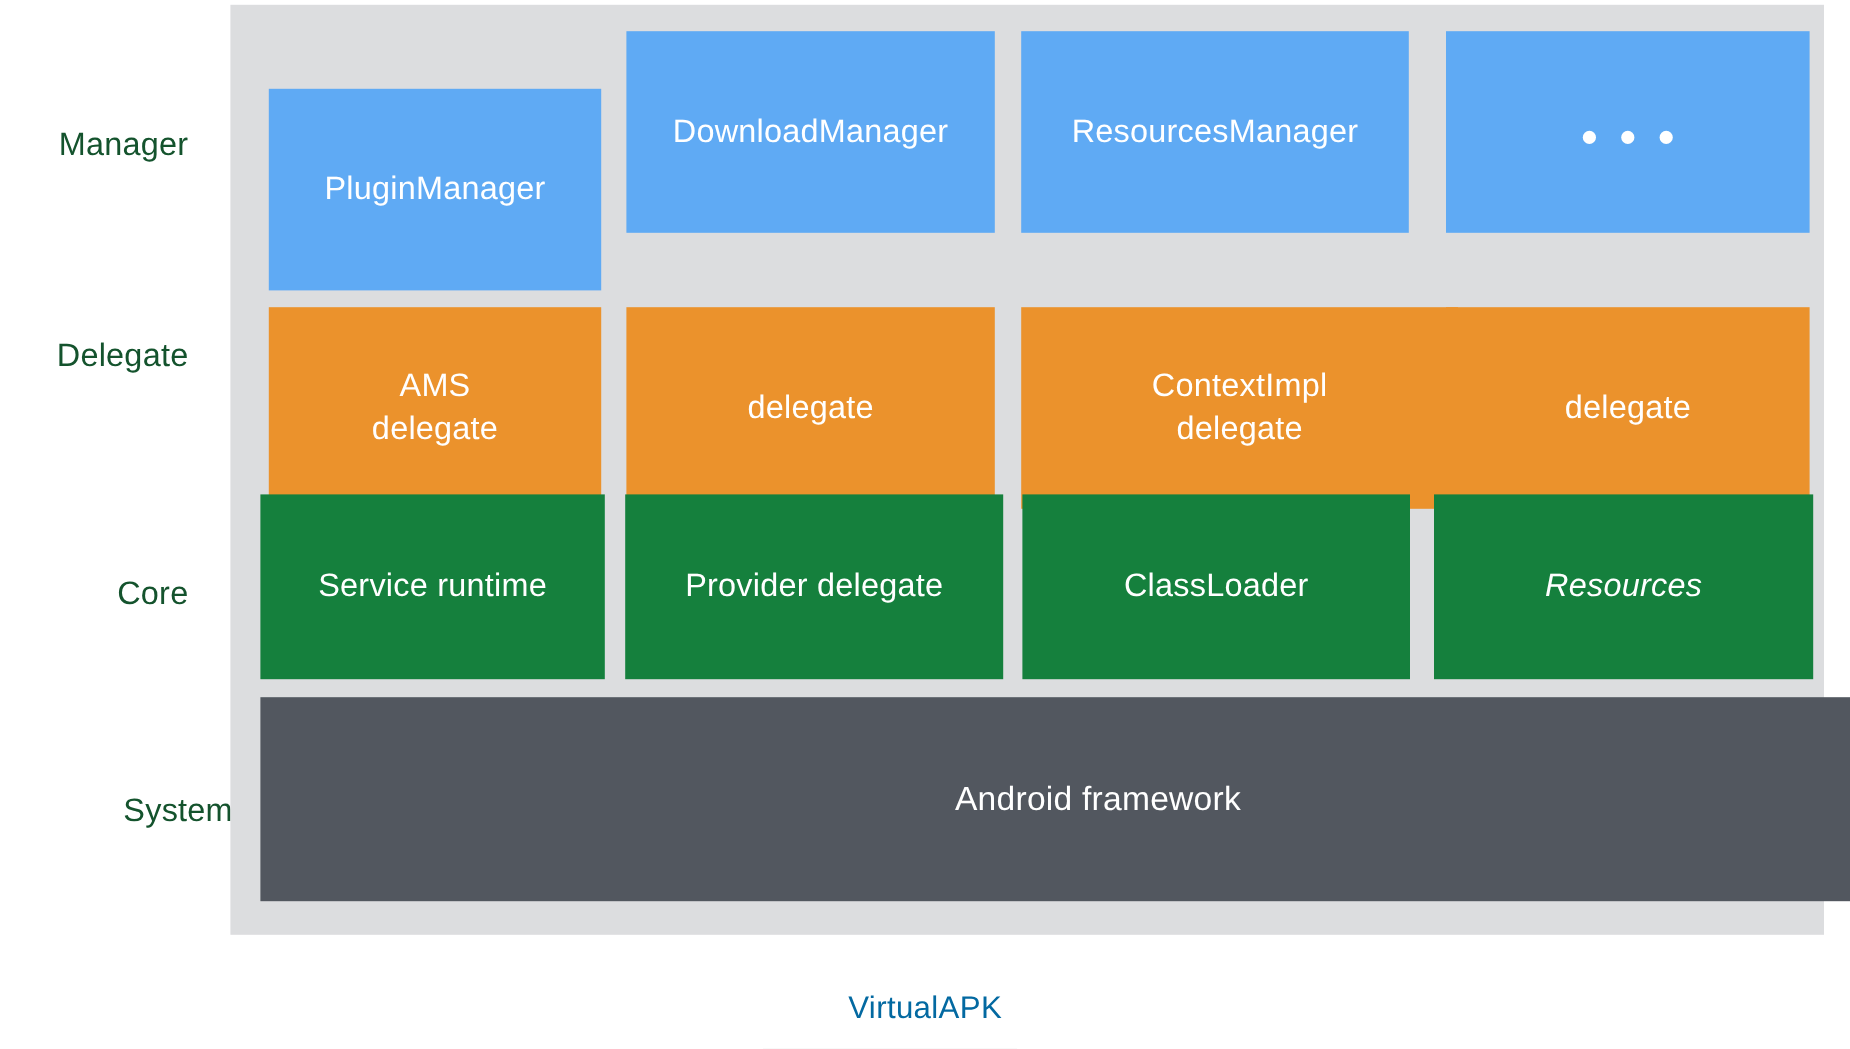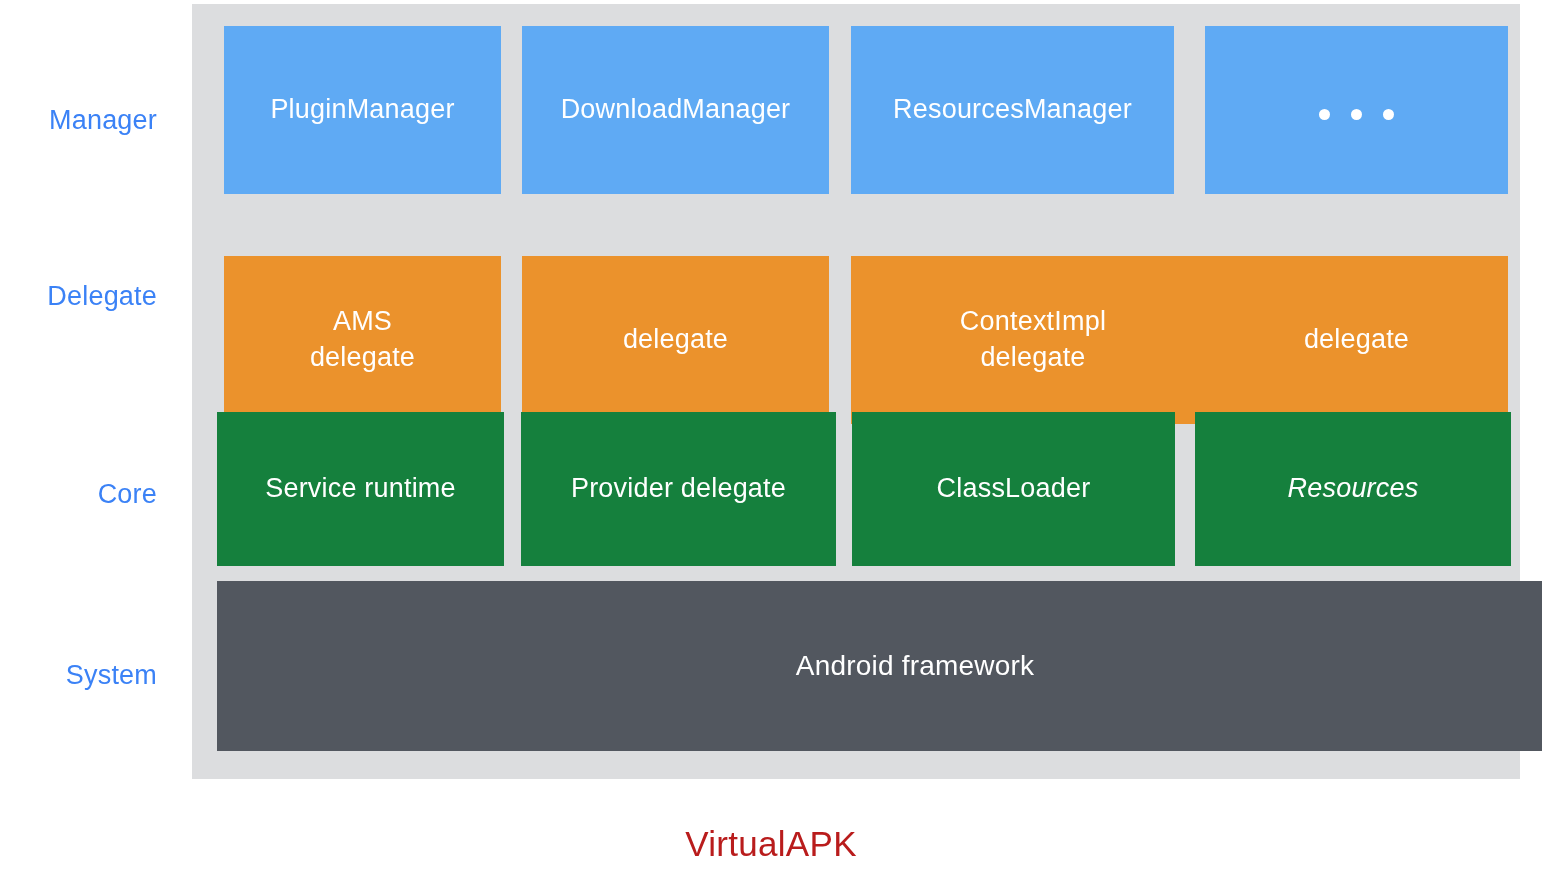--- a/index.html
+++ b/index.html
@@ -15,31 +15,31 @@
     overflow: hidden;
     position: relative;
   }
 
   
   .row-label {
     position: absolute;
     left: 0;
     width: 157px;
     text-align: right;
-    color: #3b82f6;
+    color: #14532d;
     font-size: 27px;
     font-weight: 400;
     letter-spacing: 0.2px;
     line-height: 1;
     white-space: nowrap;
   }
   #label-manager  { top: 107px; }
   #label-delegate { top: 283px; }
   #label-core     { top: 481px; }
-  #label-system   { top: 662px; }
+  #label-system   { top: 662px; padding-left: 37px; }
 
   
   #diagram-container {
     position: absolute;
     left: 192px;
     top: 4px;
     width: 1328px;
     height: 775px;
     background: #dcdddf;
   }
@@ -56,21 +56,21 @@
     font-weight: 400;
     line-height: 1.32;
     letter-spacing: 0.2px;
     box-sizing: border-box;
     padding: 0 6px;
   }
   .box .line { display: block; }
 
   
   .row-manager .box { background: #5faaf4; top: 22px; height: 168px; }
-  .row-manager .c1 { left: 32px;   width: 277px; }
+  .row-manager .c1 { left: 32px;   width: 277px; margin-top: 48px; }
   .row-manager .c2 { left: 330px;  width: 307px; }
   .row-manager .c3 { left: 659px;  width: 323px; }
   .row-manager .c4 { left: 1013px; width: 303px; }
 
   
   .row-delegate .box { background: #eb922c; top: 216px; height: 168px; margin-top: 36px; }
   .row-delegate .c1 { left: 32px;   width: 277px; }
   .row-delegate .c2 { left: 330px;  width: 307px; }
   .row-delegate .c3 { left: 659px;  width: 364px; }
   .row-delegate .c4 { left: 1013px; width: 303px; }
@@ -113,22 +113,22 @@
     display: block;
   }
 
   
   #caption {
     position: absolute;
     left: 0;
     top: 824px;
     width: 1542px;
     text-align: center;
-    color: #b91c1c;
-    font-size: 35px;
+    color: #0369a1;
+    font-size: 26px;
     letter-spacing: 0.3px;
   }
 </style>
 </head>
 <body>
 
 <div class="row-label" id="label-manager">Manager</div>
 <div class="row-label" id="label-delegate">Delegate</div>
 <div class="row-label" id="label-core">Core</div>
 <div class="row-label" id="label-system">System</div>

